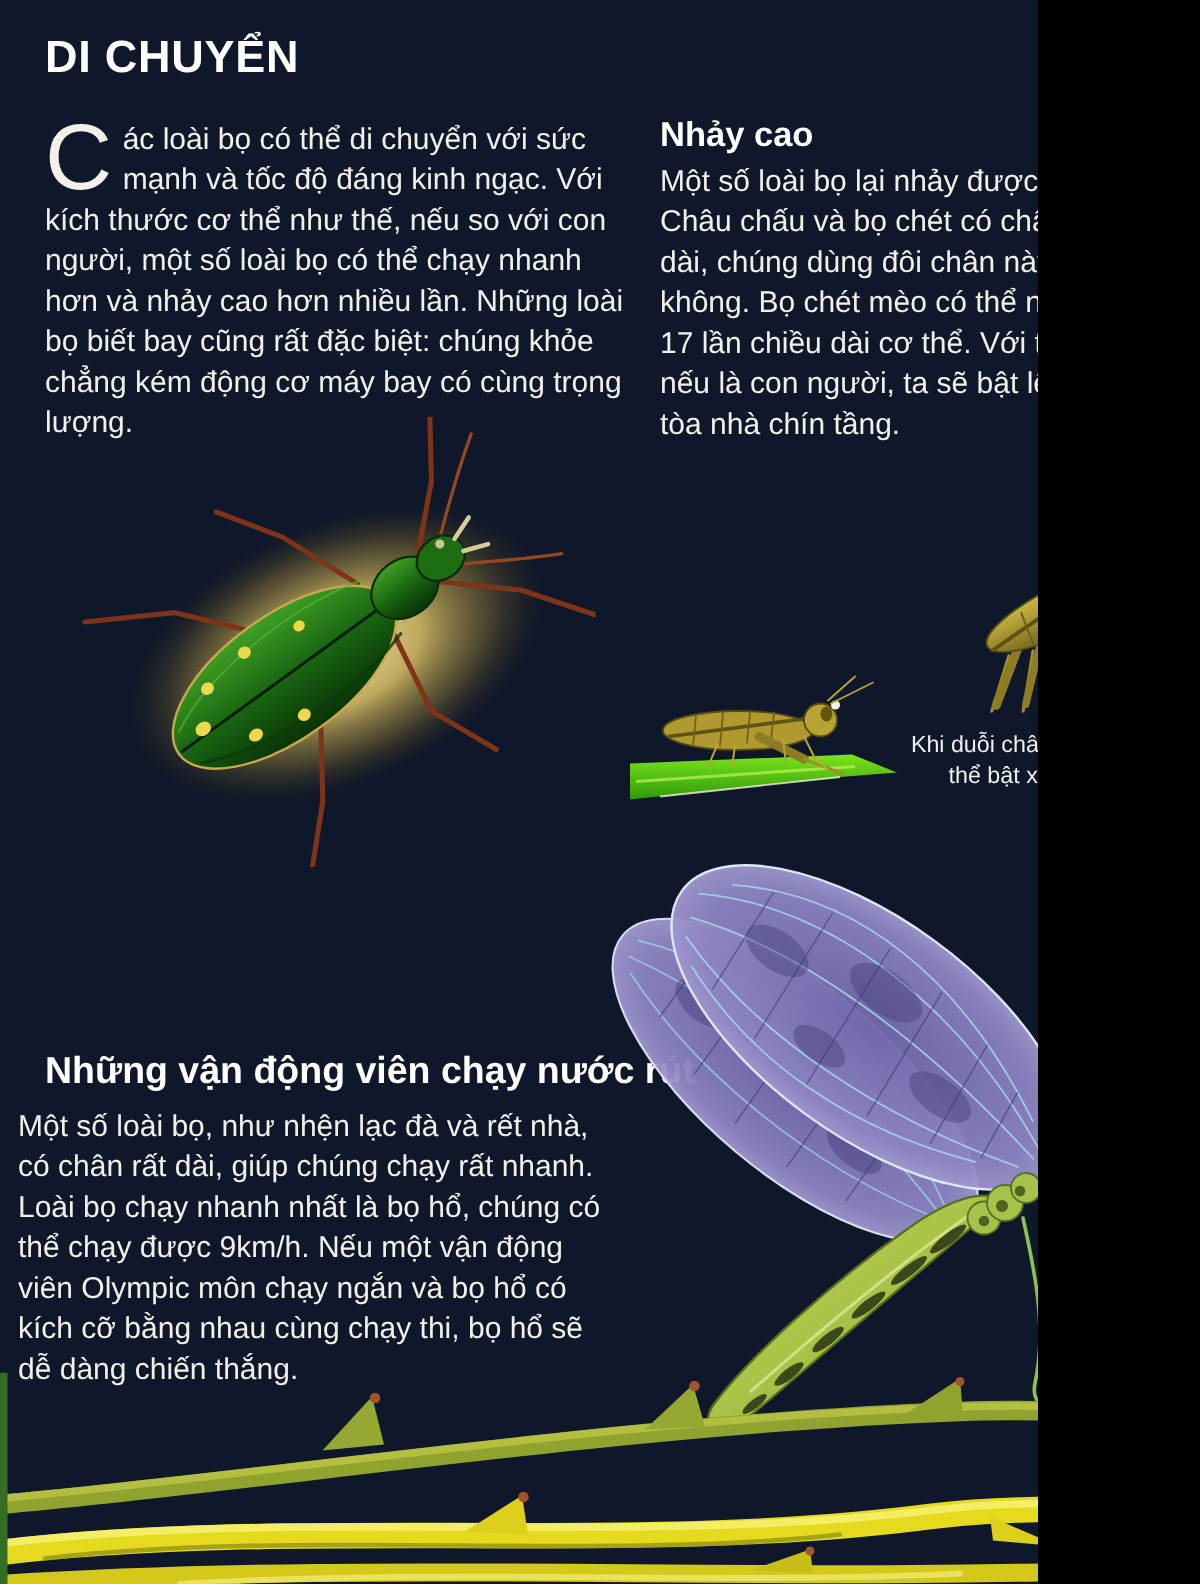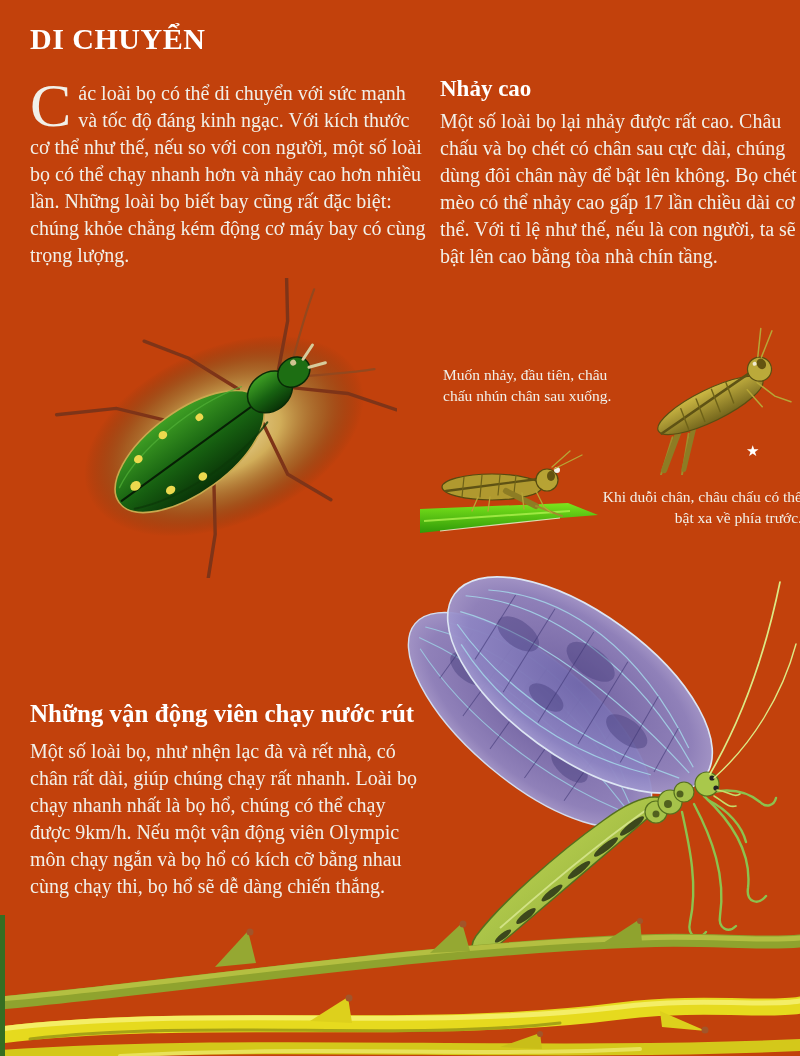--- a/index.html
+++ b/index.html
@@ -1,19 +1,19 @@
 <!DOCTYPE html>
 <html><head>
 <meta charset="utf-8">
 <style>
   html,body{margin:0;padding:0;background:#000;}
   .page{
-    position:relative;width:800px;height:1056px;overflow:hidden;
-    background:#c2410c;
-    font-family:Liberation Serif, serif;
+    position:relative;width:692px;height:1056px;overflow:hidden;
+    background:#0f172a;
+    font-family:Liberation Sans, sans-serif;
     color:#f1f0e9;
   }
   .abs{position:absolute;}
   h1.title{
     font-size:30px;font-weight:700;letter-spacing:.5px;margin:0;
     color:#ffffff;
   }
   .body-text{font-size:20px;line-height:27px;margin:0;font-weight:400;}
   .drop{
     float:left;font-size:62px;line-height:47px;font-weight:400;
@@ -86,21 +86,20 @@
 
       <ellipse cx="230" cy="149" rx="24" ry="19" fill="url(#elyG)" stroke="#0a2c07" stroke-width="1.5"></ellipse>
       <ellipse cx="261" cy="147" rx="17" ry="14" fill="#1d6e13" stroke="#082a06" stroke-width="1.5"></ellipse>
       <circle cx="266" cy="139" r="3" fill="#cfc491"></circle>
       <path d="M276,142 L292,136" stroke="#d6cc9c" stroke-width="3"></path>
       <path d="M276,152 L292,158" stroke="#d6cc9c" stroke-width="3"></path>
     </g>
   </svg>
 
 
-  <p class="caption abs" style="left:443px;top:364px;width:185px;">Muốn nhảy, đầu tiên, châu chấu nhún chân sau xuống.</p>
 
   <svg class="abs" style="left:620px;top:325px;" width="180" height="150" viewBox="0 0 180 150">
     <defs>
       <linearGradient id="ghG" x1="0" y1="0" x2="0" y2="1">
         <stop offset="0%" stop-color="#cdb944"></stop>
         <stop offset="100%" stop-color="#73651c"></stop>
       </linearGradient>
     </defs>
     <g transform="rotate(-26 90 75)" stroke-linecap="round">
       <g stroke="#a08c2c" stroke-width="2" fill="none">
@@ -162,21 +161,21 @@
           <path d="M102,48 L104,64"></path>
         <path d="M58,52 L52,66"></path>
           <path d="M70,52 L68,66"></path>
       </g>
     </g>
   </svg>
 
   <p class="caption abs" style="left:596px;top:486px;width:206px;text-align:right;">Khi duỗi chân, châu chấu có thể bật xa về phía trước.</p>
 
   <h2 class="sec-big abs" style="left:30px;top:700px;">Những vận động viên chạy nước rút</h2>
-  <p class="body-text abs" style="left:30px;top:738px;width:398px;">Một số loài bọ, như nhện lạc đà và rết nhà, có chân rất dài, giúp chúng chạy rất nhanh. Loài bọ chạy nhanh nhất là bọ hổ, chúng có thể chạy được 9km/h. Nếu một vận động viên Olympic môn chạy ngắn và bọ hổ có kích cỡ bằng nhau cùng chạy thi, bọ hổ sẽ dễ dàng chiến thắng.</p>
+  <p class="body-text abs" style="left:12px;top:738px;width:398px;">Một số loài bọ, như nhện lạc đà và rết nhà, có chân rất dài, giúp chúng chạy rất nhanh. Loài bọ chạy nhanh nhất là bọ hổ, chúng có thể chạy được 9km/h. Nếu một vận động viên Olympic môn chạy ngắn và bọ hổ có kích cỡ bằng nhau cùng chạy thi, bọ hổ sẽ dễ dàng chiến thắng.</p>
 
   <svg class="abs" style="left:360px;top:530px;" width="440" height="460" viewBox="0 0 440 460">
     <defs>
       <radialGradient id="wingG" cx="50%" cy="50%" r="60%">
         <stop offset="0%" stop-color="#6f66aa" stop-opacity="0.95"></stop>
         <stop offset="70%" stop-color="#8d84c2" stop-opacity="0.95"></stop>
         <stop offset="100%" stop-color="#b6aedd" stop-opacity="0.95"></stop>
       </radialGradient>
       <linearGradient id="abdG" x1="0" y1="0" x2="1" y2="1">
         <stop offset="0%" stop-color="#c9de58"></stop>

